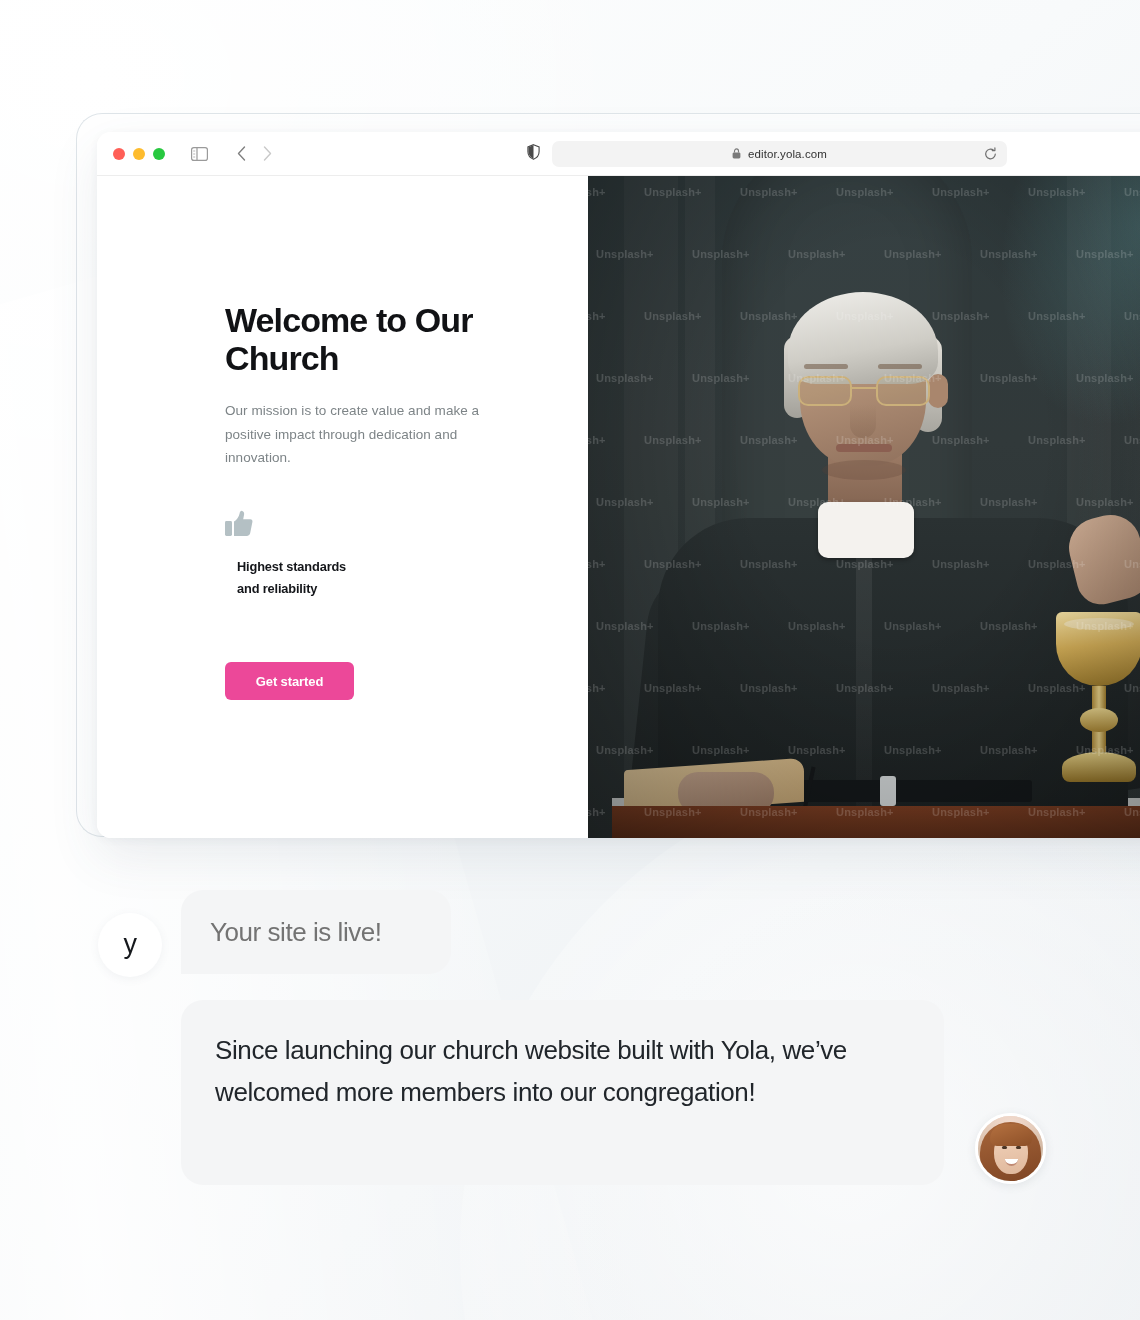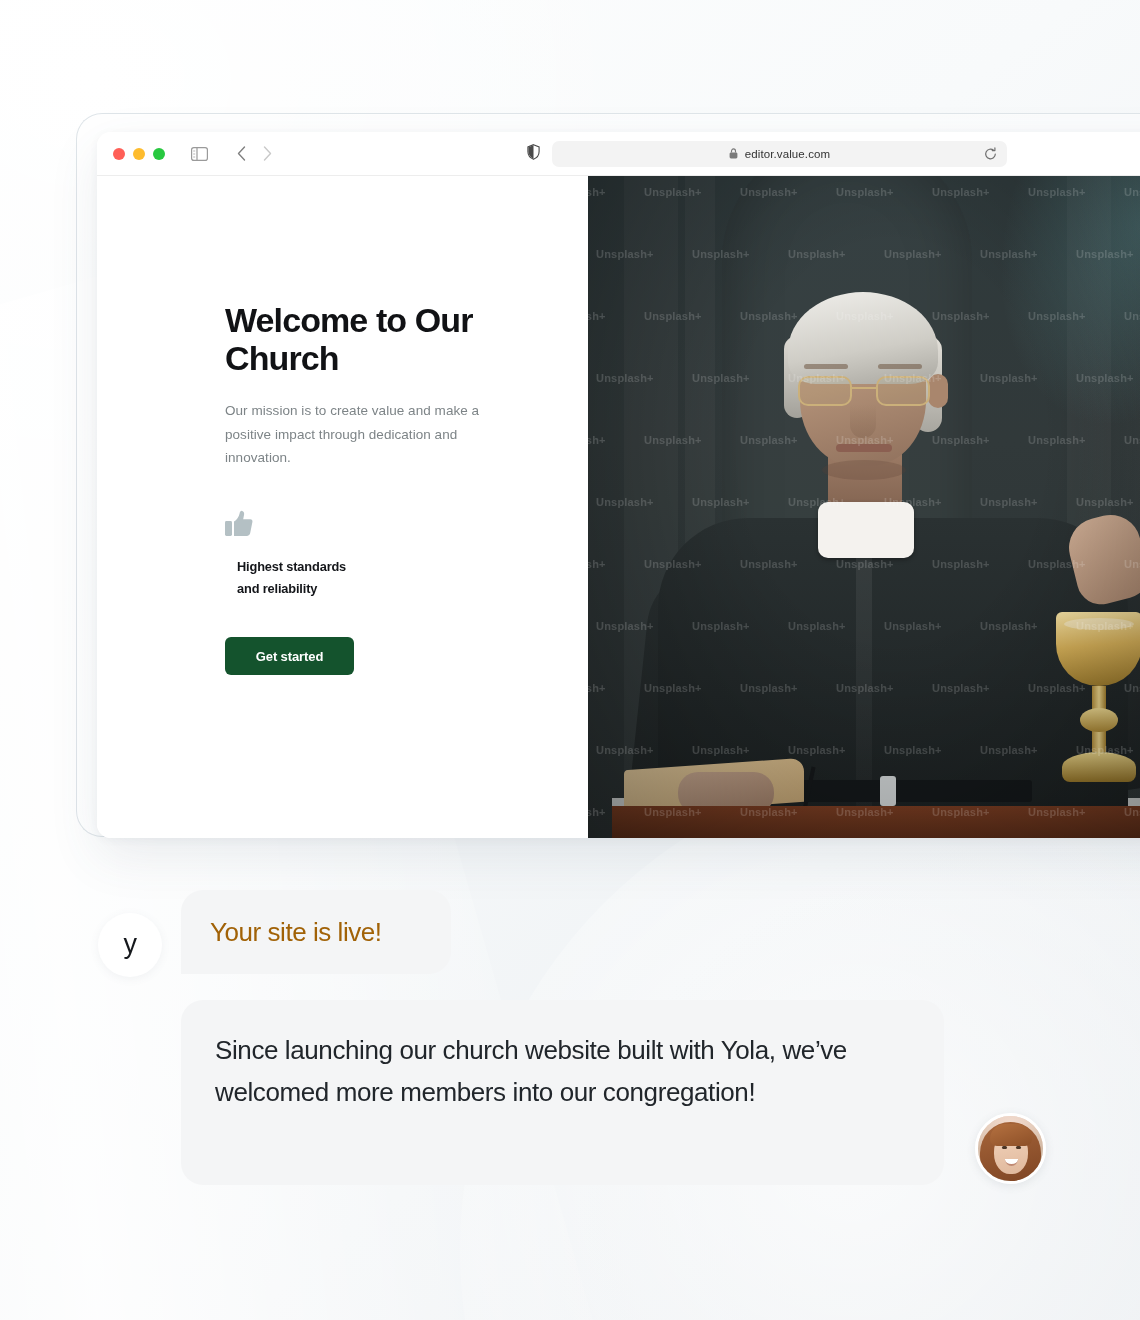--- a/index.html
+++ b/index.html
@@ -141,29 +141,29 @@
   .feature-label {
     margin-top: 19px;
     font-size: 12.8px;
     font-weight: 700;
     line-height: 1.72;
     color: #14161a;
     letter-spacing: -0.15px;
     margin-left: 12px;
   }
   .cta-button {
-    margin-top: 37px;
+    margin-top: 62px;
     display: inline-flex;
     align-items: center;
     justify-content: center;
     width: 129px;
     height: 38px;
     border: none;
     border-radius: 6px;
-    background: #14532d;
+    background: #ec4899;
     color: #ffffff;
     font-size: 13px;
     font-weight: 700;
     letter-spacing: -0.1px;
     font-family: "Liberation Sans", sans-serif;
     cursor: pointer;
   }
 
   
   .site-right {
@@ -283,21 +283,21 @@
     left: 181px;
     top: 890px;
     width: 270px;
     height: 84px;
     background: #f4f5f6;
     border-radius: 22px 22px 22px 0;
     display: flex;
     align-items: center;
     padding-left: 29px;
   }
-  .bubble-1 .txt { font-size: 26px; color: #a16207; letter-spacing: -0.45px; }
+  .bubble-1 .txt { font-size: 26px; color: #737373; letter-spacing: -0.45px; }
 
   .bubble-2 {
     position: absolute;
     left: 181px;
     top: 1000px;
     width: 763px;
     height: 185px;
     background: #f4f5f6;
     border-radius: 22px;
     padding: 29px 34px;
@@ -375,21 +375,21 @@
           </svg>
         </span>
 
         <div class="url-bar">
           <span class="lock-icon">
             <svg width="9" height="11" viewBox="0 0 9 11" fill="none">
               <rect x="0.6" y="4.4" width="7.8" height="6.1" rx="1.4" fill="#7a7a7a"></rect>
               <path d="M2.5 4.4V3.1C2.5 1.9 3.4 0.9 4.5 0.9C5.6 0.9 6.5 1.9 6.5 3.1V4.4" stroke="#7a7a7a" stroke-width="1.15" fill="none"></path>
             </svg>
           </span>
-          <span class="url-text">editor.value.com</span>
+          <span class="url-text">editor.yola.com</span>
           <span class="reload-btn">
             <svg width="13" height="14" viewBox="0 0 13 14" fill="none">
               <path d="M11.3 7A4.8 4.8 0 1 1 9.6 3.3" stroke="#6f6f6f" stroke-width="1.2" stroke-linecap="round" fill="none"></path>
               <path d="M10.9 0.9V3.6H8.2" stroke="#6f6f6f" stroke-width="1.2" stroke-linecap="round" stroke-linejoin="round" fill="none"></path>
             </svg>
           </span>
         </div>
       </div>
 
       <div class="site">

